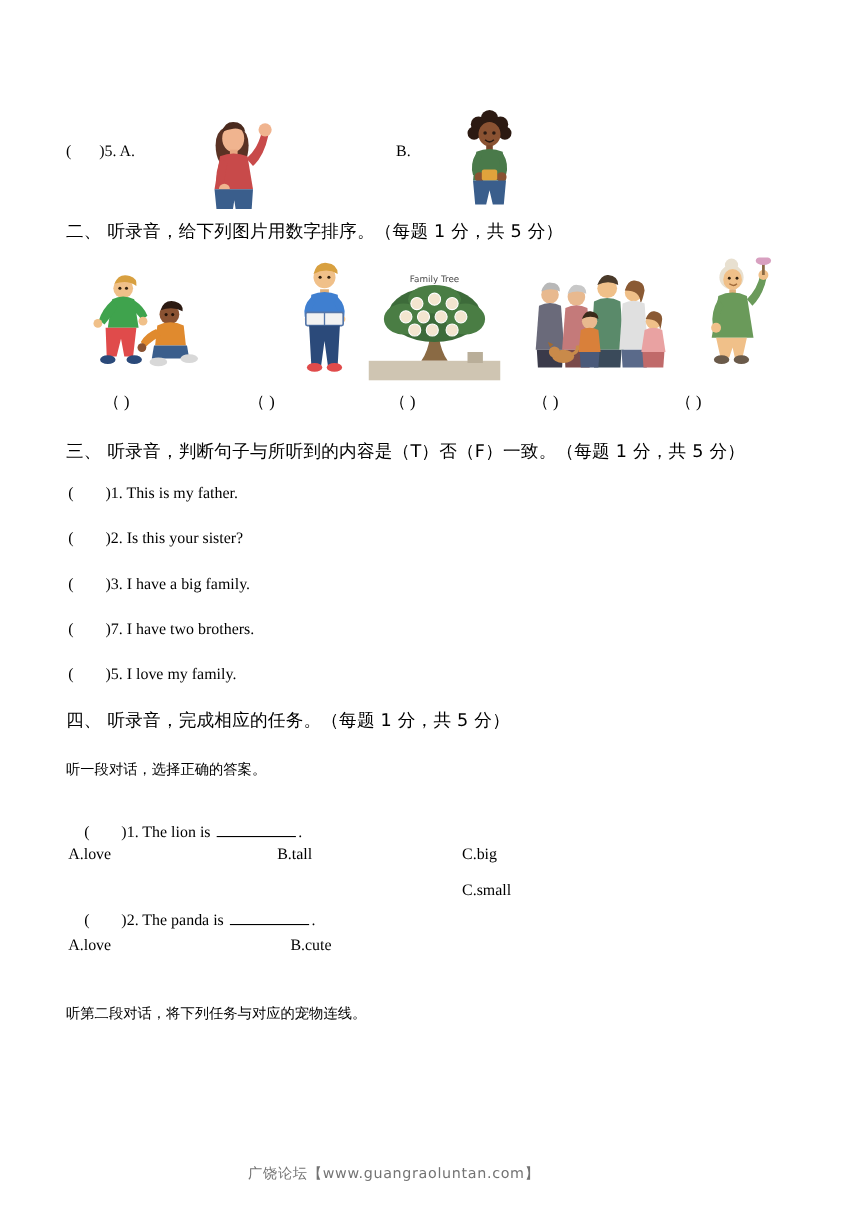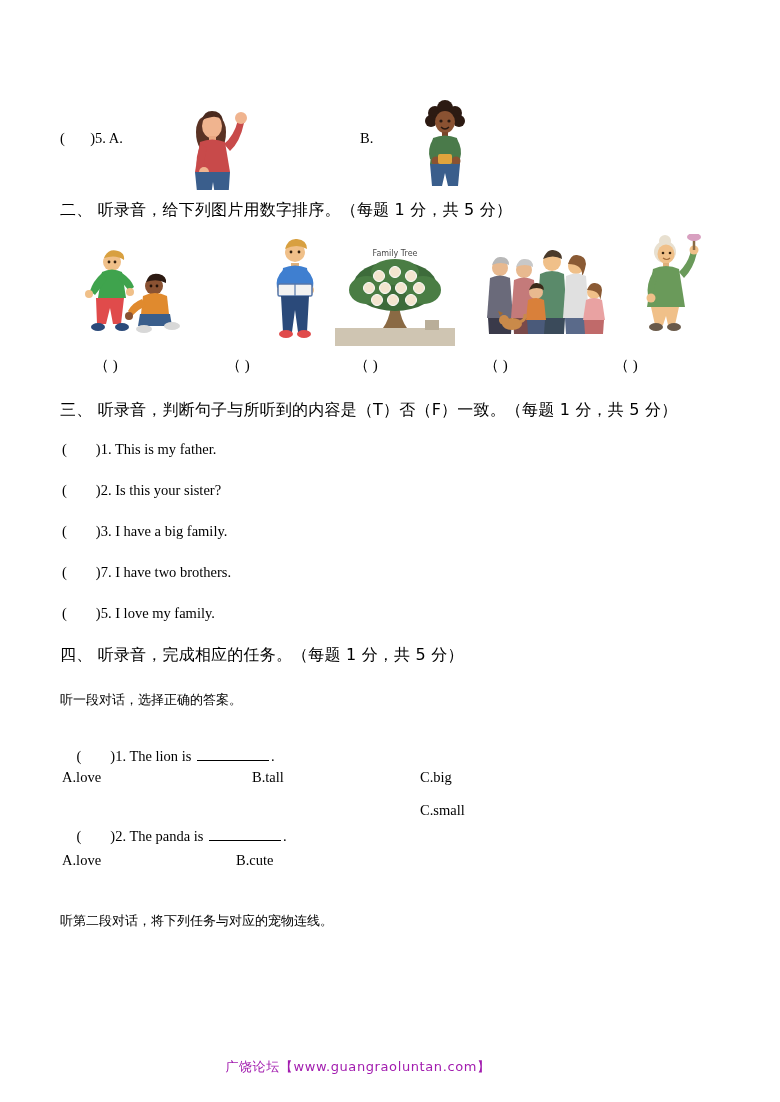--- a/index.html
+++ b/index.html
@@ -115,21 +115,21 @@
     margin: 0 2px;
   }
 
   
   .watermark {
     position: absolute;
     left: 0;
     top: 1058px;
     width: 716px;
     text-align: center;
-    color: #a21caf;
+    color: #737373;
     font-family: "DejaVu Sans", sans-serif;
     font-size: 13px;
     letter-spacing: 0.6px;
   }
 </style>
 </head>
 <body>
 
 <div class="page">
 
@@ -366,21 +366,21 @@
     <span class="opt" style="left:252px; top:769px;">B.tall</span>
     <span class="opt" style="left:420px; top:769px;">C.big</span>
   </div>
 
   <div class="item" style="top:811px;">
     <span>(        )2. The panda is </span><span class="underline-blank"></span><span>.</span>
   </div>
 
   <div>
     <span class="opt" style="left:62px; top:852px;">A.love</span>
-    <span class="opt" style="left:236px; top:852px;">B.cute</span>
+    <span class="opt" style="left:264px; top:852px;">B.cute</span>
     <span class="opt" style="left:420px; top:802px;">C.small</span>
   </div>
 
   <div class="sec cn-normal" style="top:912px;">听第二段对话，将下列任务与对应的宠物连线。</div>
 
   <div class="watermark">广饶论坛【www.guangraoluntan.com】</div>
 
 </div>
 
 </body></html>

